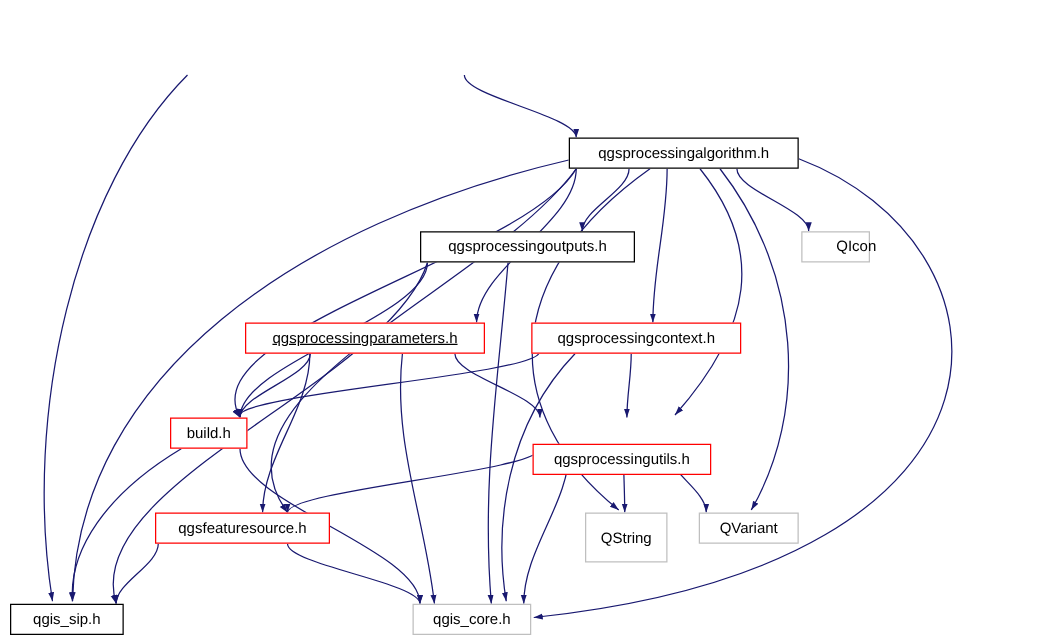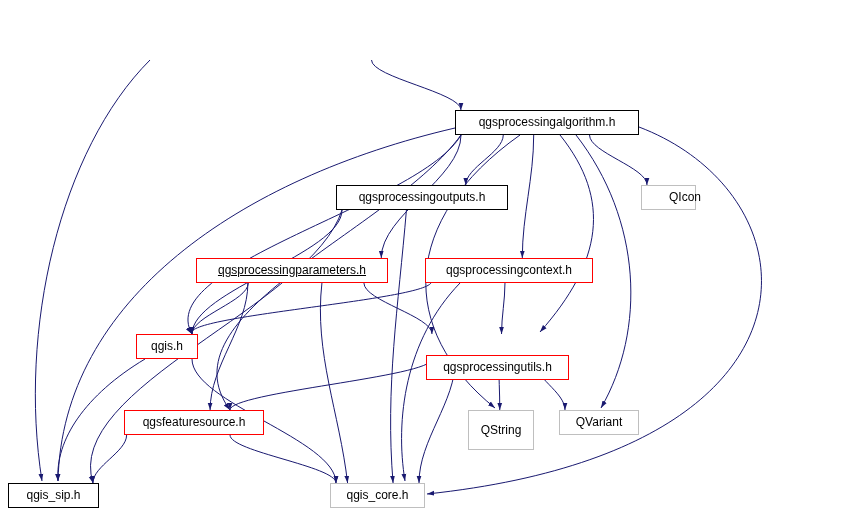--- a/index.html
+++ b/index.html
@@ -63,20 +63,20 @@
       <path d="M192,359 C192,402.4 336,439.6 336,483" fill="none" stroke="#191970" stroke-width="1" marker-end="url(#arrow)" data-interactable="false"></path>
       <path d="M126.625,435 C126.625,451.8 92.875,466.2 92.875,483" fill="none" stroke="#191970" stroke-width="1" marker-end="url(#arrow)" data-interactable="false"></path>
       <path d="M230,435 C230,451.8 336,466.2 336,483" fill="none" stroke="#191970" stroke-width="1" marker-end="url(#arrow)" data-interactable="false"></path>
     </svg>
 
   <div class="node node-default" id="gn-algorithm" data-interactable="true" style="left: 455px; top: 110px; width: 184px; height: 25px;">qgsprocessingalgorithm.h</div>
   <div class="node node-default" id="gn-outputs" data-interactable="true" style="left: 336px; top: 185px; width: 172px; height: 25px;">qgsprocessingoutputs.h</div>
   <div class="node node-external" id="gn-qicon" data-interactable="false" style="left: 641px; top: 185px; width: 55px; height: 25px; border-color: rgb(191, 191, 191); padding-left: 37px;">QIcon</div>
   <div class="node node-truncated" id="gn-parameters" data-interactable="true" style="left: 196px; top: 258px; width: 192px; height: 25px; border-color: rgb(255, 0, 0); text-decoration: underline;">qgsprocessingparameters.h</div>
   <div class="node node-truncated" id="gn-context" data-interactable="true" style="left: 425px; top: 258px; width: 168px; height: 25px; border-color: rgb(255, 0, 0);">qgsprocessingcontext.h</div>
-  <div class="node node-truncated" id="gn-qgis" data-interactable="true" style="left: 136px; top: 334px; width: 62px; height: 25px; border-color: rgb(255, 0, 0);">qgis.h</div>
+  <div class="node node-truncated" id="gn-qgis" data-interactable="true" style="left: 136px; top: 334px; width: 62px; height: 25px; border-color: rgb(255, 0, 0);">build.h</div>
   <div class="node node-truncated" id="gn-utils" data-interactable="true" style="left: 426px; top: 334px; width: 143px; height: 25px; border-color: rgb(255, 0, 0); margin-top: 21px;">qgsprocessingutils.h</div>
   <div class="node node-truncated" id="gn-featuresource" data-interactable="true" style="left: 96px; top: 410px; width: 140px; height: 25px; border-color: rgb(255, 0, 0); margin-left: 28px;">qgsfeaturesource.h</div>
   <div class="node node-external" id="gn-qstring" data-interactable="false" style="left: 468px; top: 410px; width: 66px; height: 40px; border-color: rgb(191, 191, 191);">QString</div>
   <div class="node node-external" id="gn-qvariant" data-interactable="false" style="left: 559px; top: 410px; width: 80px; height: 25px; border-color: rgb(191, 191, 191);">QVariant</div>
   <div class="node node-default" id="gn-qgis_sip" data-interactable="true" style="left: 8px; top: 483px; width: 91px; height: 25px;">qgis_sip.h</div>
   <div class="node node-external" id="gn-qgis_core" data-interactable="false" style="left: 330px; top: 483px; width: 95px; height: 25px; border-color: rgb(191, 191, 191);">qgis_core.h</div>
 </div>
 
 </body></html>

